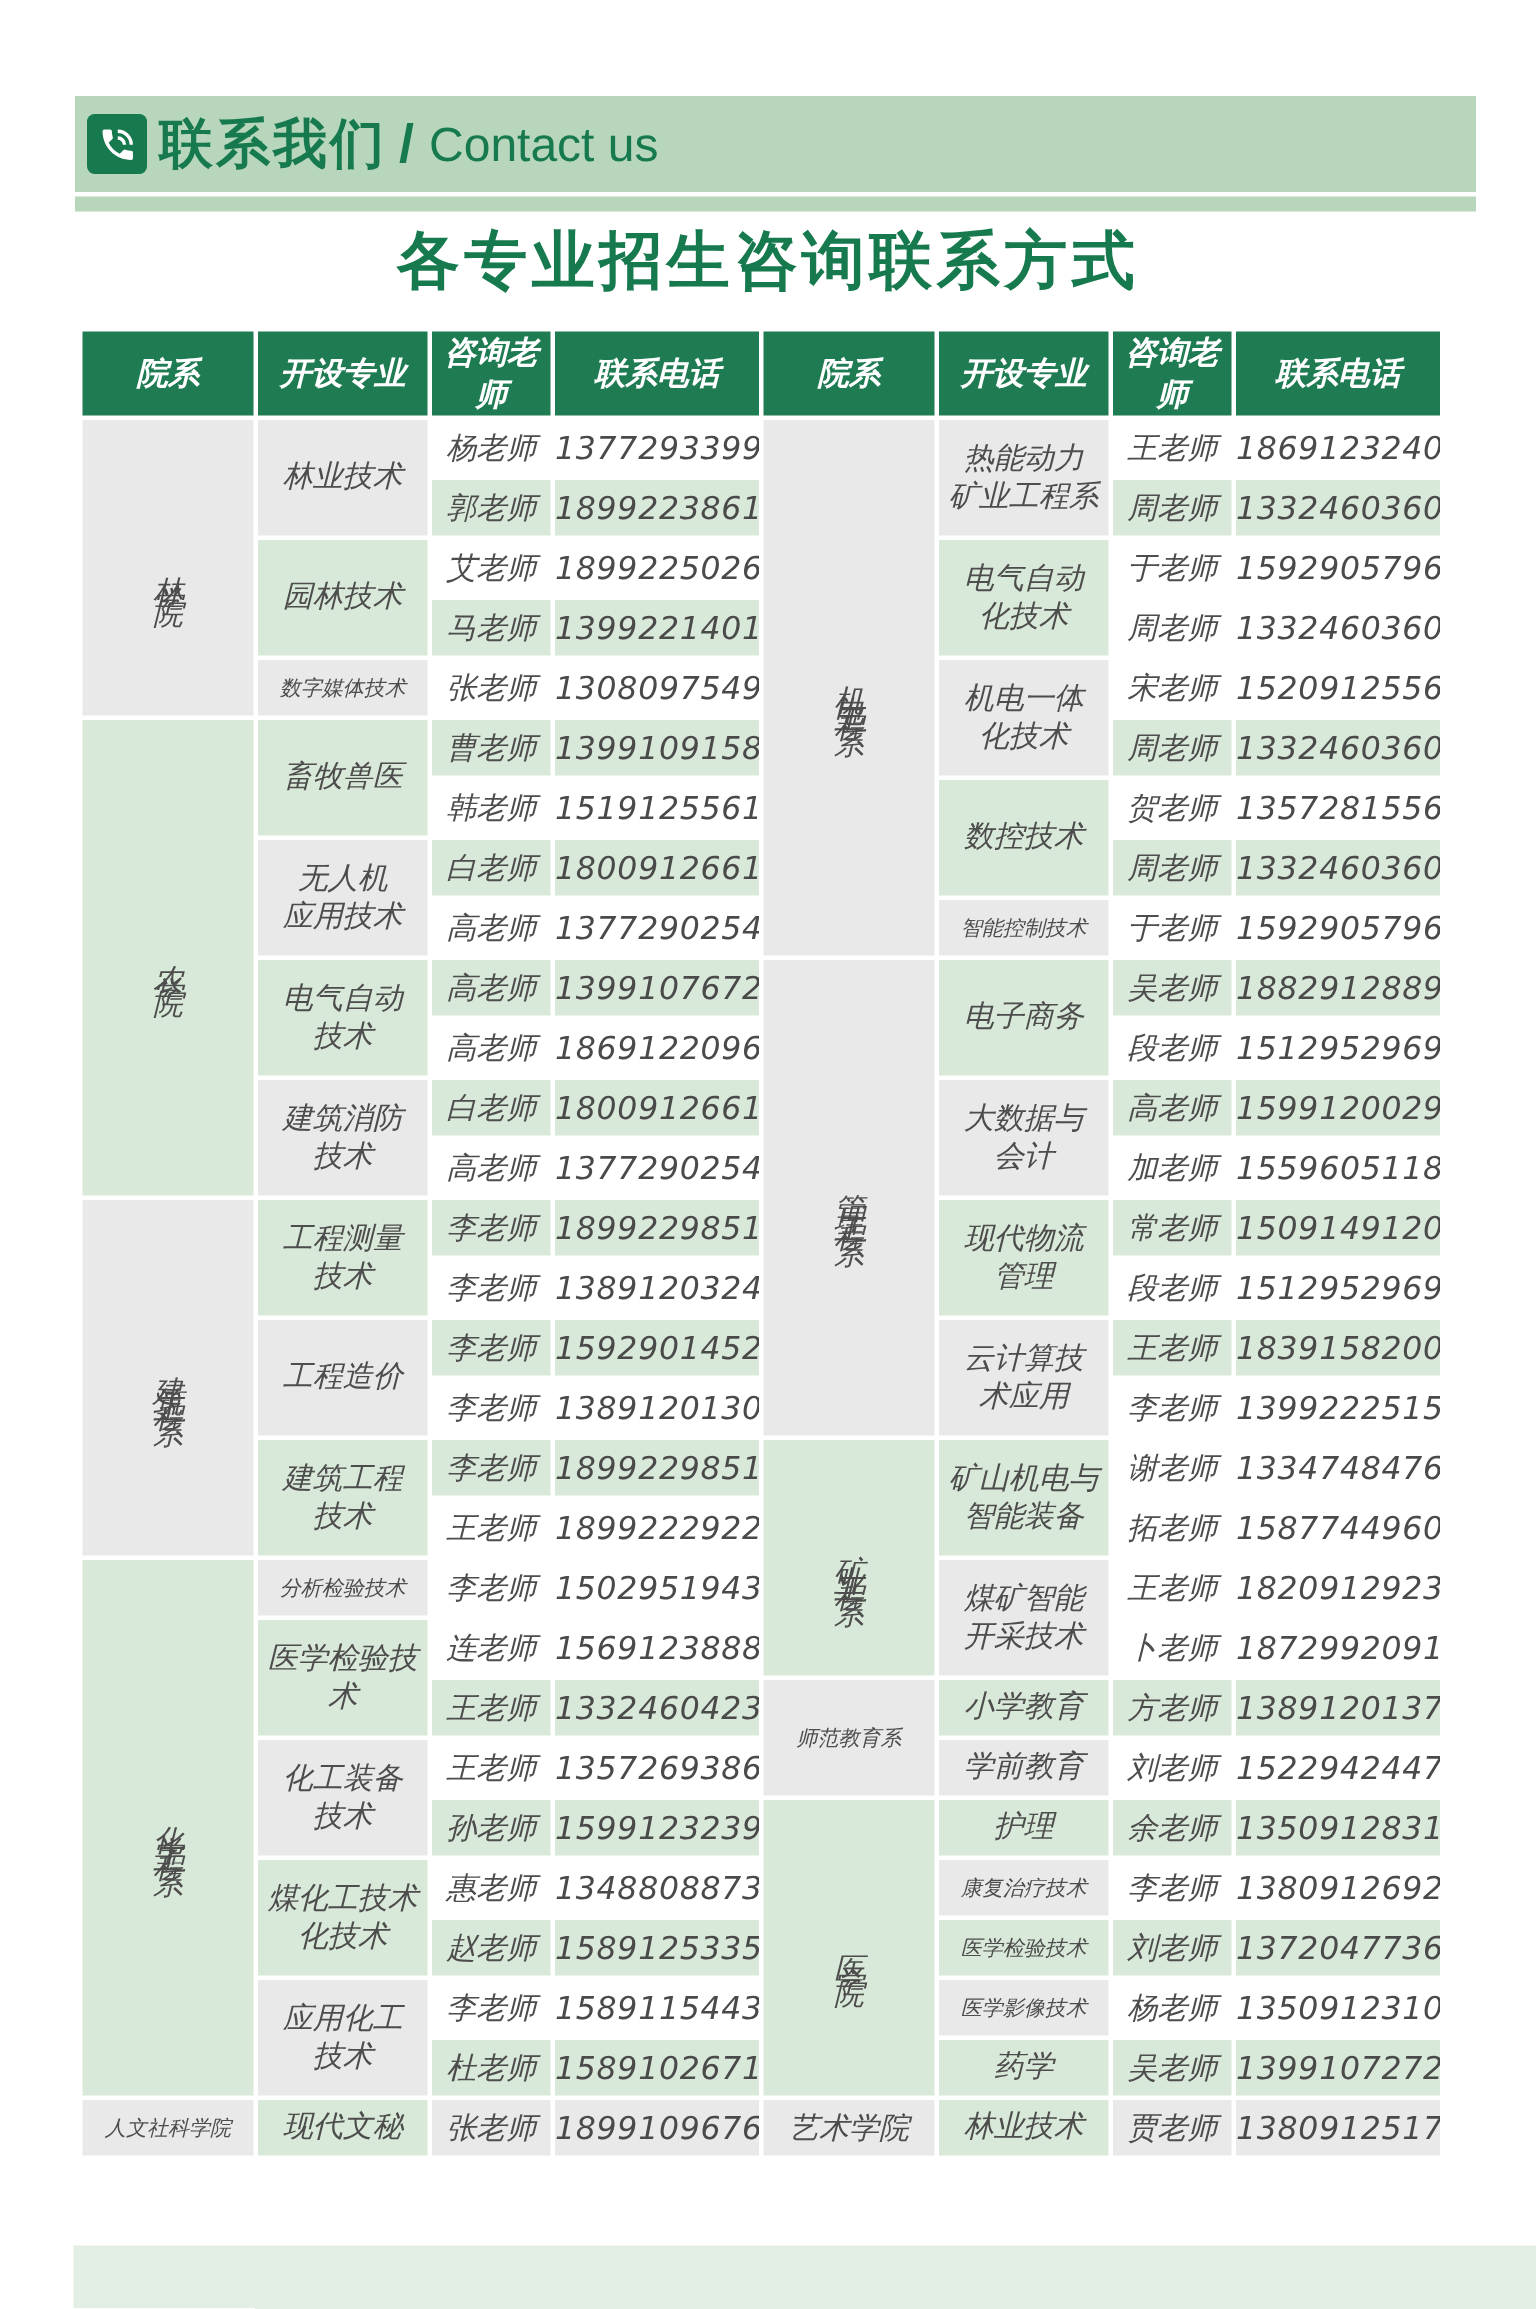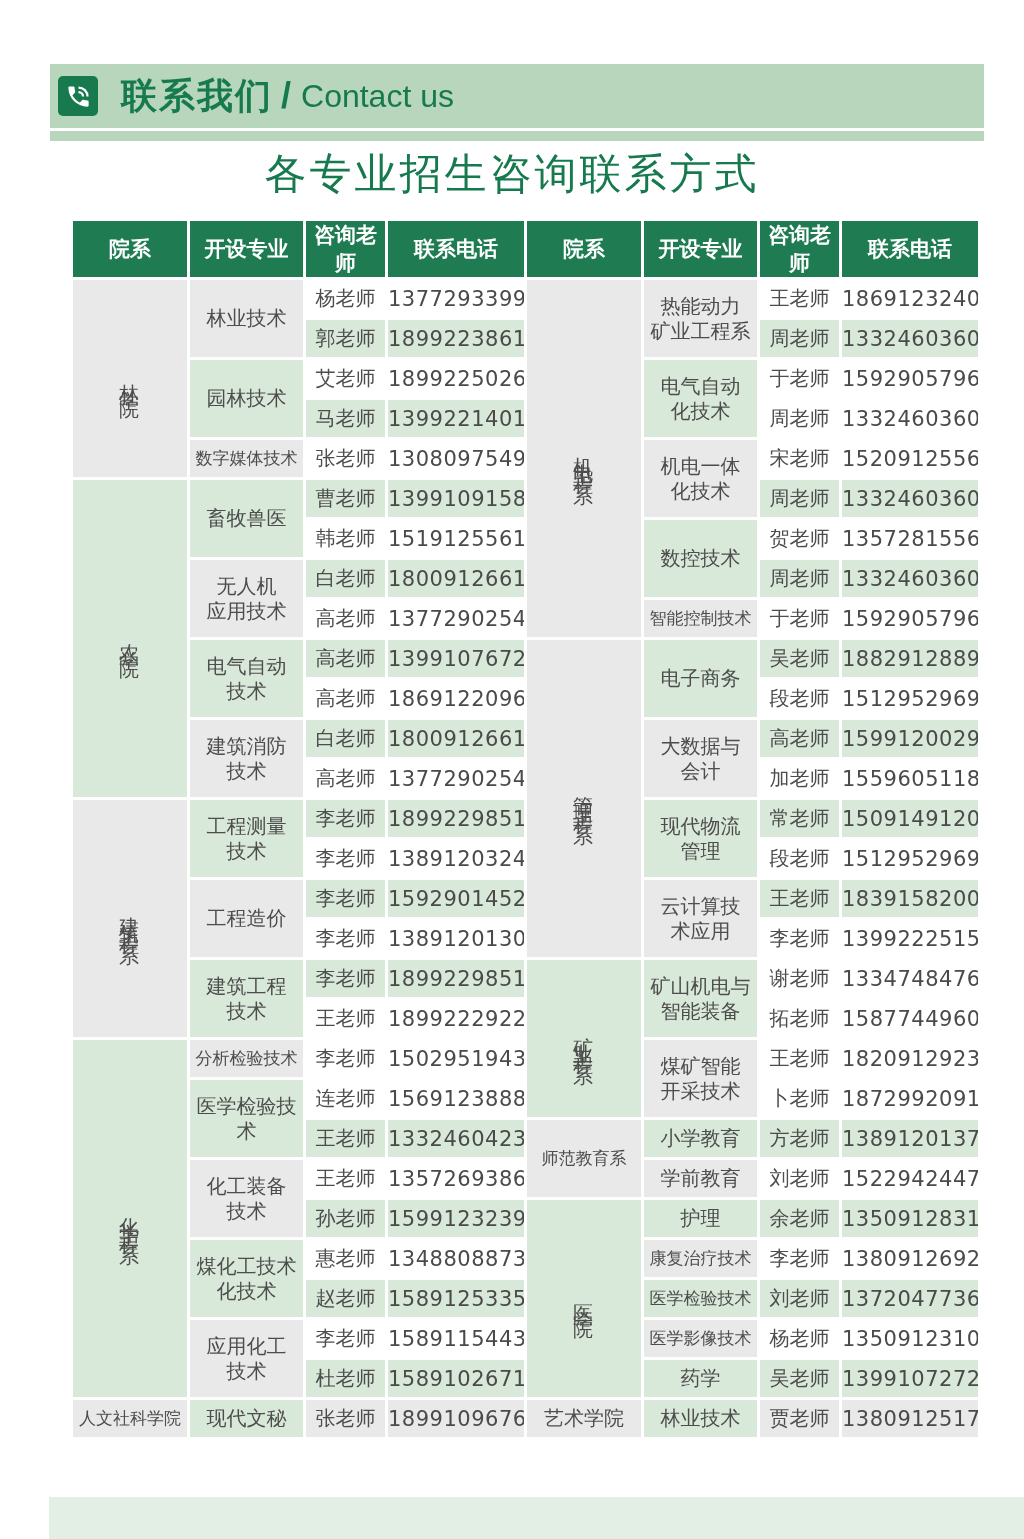--- a/index.html
+++ b/index.html
@@ -14,36 +14,36 @@
   *{margin:0;padding:0;box-sizing:border-box;}
   html,body{background:#fff;}
   body{font-family:"Liberation Sans", sans-serif;}
   .page{position:relative;width:1024px;height:1539px;background:#ffffff;overflow:hidden;}
 
   .banner{position:absolute;left:50px;top:64px;width:934px;height:64px;
     background:var(--banner-green);display:flex;align-items:center;padding-left:8px;}
   .banner-strip{position:absolute;left:50px;top:131px;width:934px;height:10px;background:var(--banner-green);}
   .phone-badge{width:40px;height:40px;border-radius:5px;background:var(--dark-green);
     display:flex;align-items:center;justify-content:center;flex:0 0 auto;}
-  .banner-zh{font-size:36px;font-weight:900;color:var(--dark-green);letter-spacing:2px;margin-left:23px;}
+  .banner-zh{font-size:36px;font-weight:900;color:var(--dark-green);letter-spacing:2px;margin-left:8px;}
   .banner-slash{font-size:36px;font-weight:900;color:var(--dark-green);margin:0 10px 0 8px;}
   .banner-en{font-size:32px;color:var(--dark-green);}
 
   .page-title{position:absolute;left:0;top:146px;width:1024px;text-align:center;
-    font-size:42px;font-weight:400;color:var(--dark-green);letter-spacing:3px;}
-
-  table.contact{position:absolute;left:70px;top:218px;width:911px;
-    border-collapse:separate;border-spacing:3px;table-layout:fixed;}
+    font-size:42px;font-weight:700;color:var(--dark-green);letter-spacing:3px;}
+
+  table.contact{position:absolute;left:52px;top:218px;width:911px;
+    border-collapse:separate;border-spacing:3px;table-layout:fixed;font-style:italic;}
   th{background:var(--header-green);color:#ffffff;font-size:21px;font-weight:bold;height:56px;text-align:center;}
   td{text-align:center;vertical-align:middle;color:var(--body-text);overflow:hidden;}
   tr.body-row{height:37px;}
   td.dept,td.major{font-size:20px;}
   td.teacher{font-size:20px;}
   td.phone{font-size:21px;font-family:"DejaVu Sans", sans-serif;color:#4a4a4a;letter-spacing:0.5px;}
-  td.small{font-size:17px;}
+  td.small{font-size:14px;}
   td.vert{writing-mode:vertical-rl;text-orientation:upright;letter-spacing:0.35em;}
   .line{display:block;line-height:1.25;}
   .bg-white{background:#ffffff;}
   .bg-green{background:var(--cell-green);}
   .bg-gray{background:var(--cell-gray);}
 
   .footer-band{position:absolute;left:49px;top:1497px;width:975px;height:42px;background:var(--footer-green);}
 </style>
 </head>
 <body>

